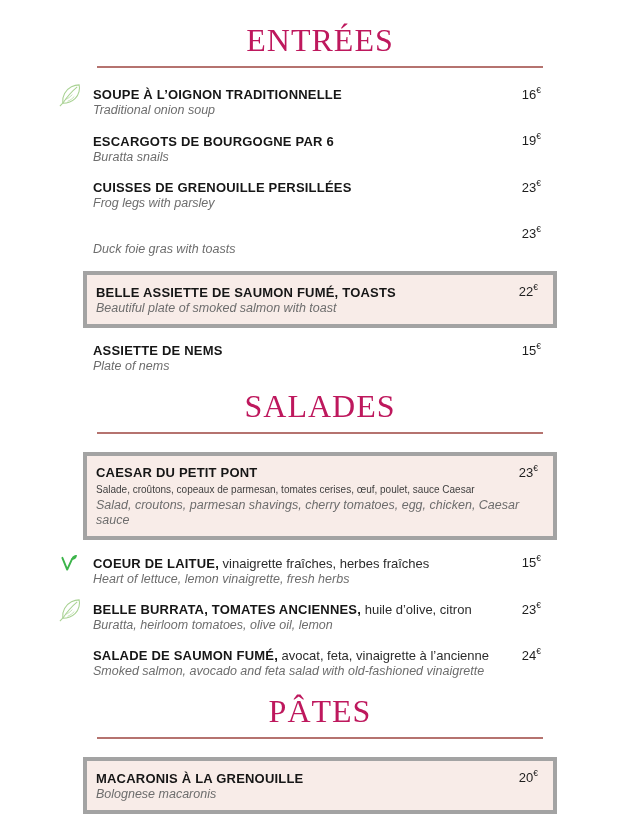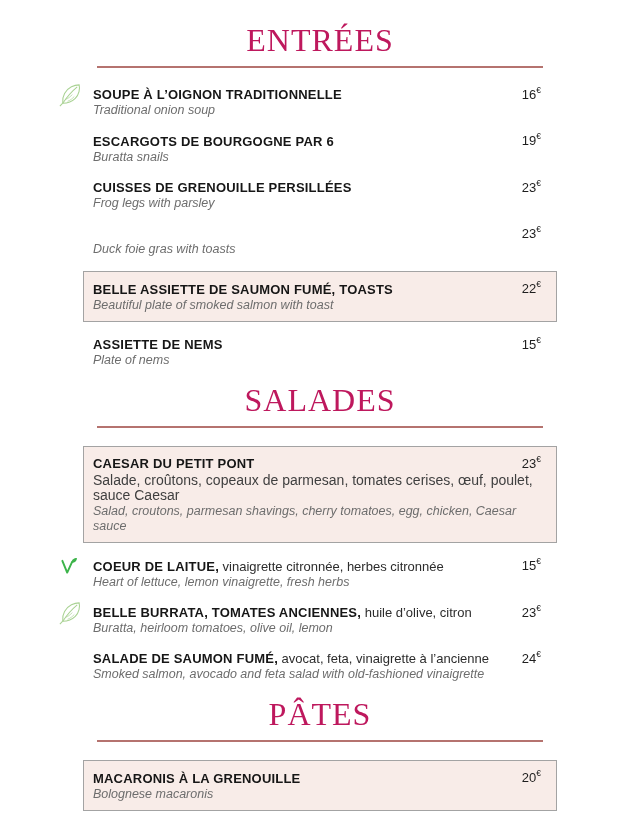--- a/index.html
+++ b/index.html
@@ -11,32 +11,32 @@
   .section{margin:0;}
   .section-title{
     font-family:"Liberation Serif",serif;font-weight:400;
     color:#be185d;font-size:32px;line-height:36px;letter-spacing:1px;
     text-align:center;margin:2px 0 8px 0;
   }
   .rule{height:2px;background:#b5736f;border:0;width:446px;margin:0 auto 18px auto;}
   .items{margin:0;}
   .item{position:relative;margin:13px 0 14px 0;padding:0 16px 0 10px;}
   .item.hl{
-    background:#f8ece8;border:1px solid #a3a3a3;
+    background:#f8ece8;border:4px solid #a3a3a3;
     padding:8px 15px 8px 9px;
   }
   .badge{position:absolute;left:-27px;top:-4px;width:28px;height:28px;}
   .badge.sm{width:22px;height:22px;left:-25px;top:-1px;}
   .line1{display:flex;align-items:baseline;}
   .nm{font-weight:bold;font-size:13px;color:#161616;letter-spacing:.2px;white-space:pre;}
   .extra{font-size:13px;color:#2c2c2c;white-space:pre;}
   .price{margin-left:auto;font-size:13px;color:#1e1e1e;white-space:nowrap;padding-left:8px;}
   .price sup{font-size:8.5px;position:relative;top:-1px;}
   .desc{font-size:12.5px;line-height:15px;font-style:italic;color:#6d6d6d;margin-top:1px;}
-  .desc-fr{font-size:14px;line-height:15px;font-style:normal;color:#3f3f3f;margin-top:2px;}
+  .desc-fr{font-size:10px;line-height:15px;font-style:normal;color:#3f3f3f;margin-top:2px;}
 </style>
 </head>
 <body>
 
 <div class="page">
   <div class="menu">
 
     <div class="section">
       <h2 class="section-title">ENTRÉES</h2>
       <div class="rule"></div>
@@ -119,21 +119,21 @@
 
         <div class="item">
           <span class="badge sm">
             <svg viewBox="0 0 24 24" width="21" height="21">
                 <path d="M5 5.5 L10.5 19 L16 7" fill="none" stroke="#3cb44a" stroke-width="2.2" stroke-linecap="round" stroke-linejoin="round"></path>
                 <path d="M15.5 7.5 C15.5 4.4 18.2 2.4 21.6 2.4 C21.6 5.6 19.4 8 15.9 8 Z" fill="#3cb44a"></path>
               </svg>
           </span>
           <div class="line1">
             <span class="nm">COEUR DE LAITUE,</span>
-              <span class="extra"> vinaigrette citronnée, herbes citronnée</span>
+              <span class="extra"> vinaigrette fraîches, herbes fraîches</span>
             <span class="price"><span>15</span><sup>€</sup></span>
           </div>
           <div class="desc">Heart of lettuce, lemon vinaigrette, fresh herbs</div>
         </div>
 
         <div class="item">
           <span class="badge">
             <svg viewBox="0 0 28 28" width="27" height="27">
                 <g fill="none" stroke="#a9d293" stroke-width="1.1">
                   <path d="M7 22 C6 15 10 8 16 5 C20 3 24 3 24 3 C25 7 24 13 20 17 C16 21 11 22 7 22 Z"></path>

